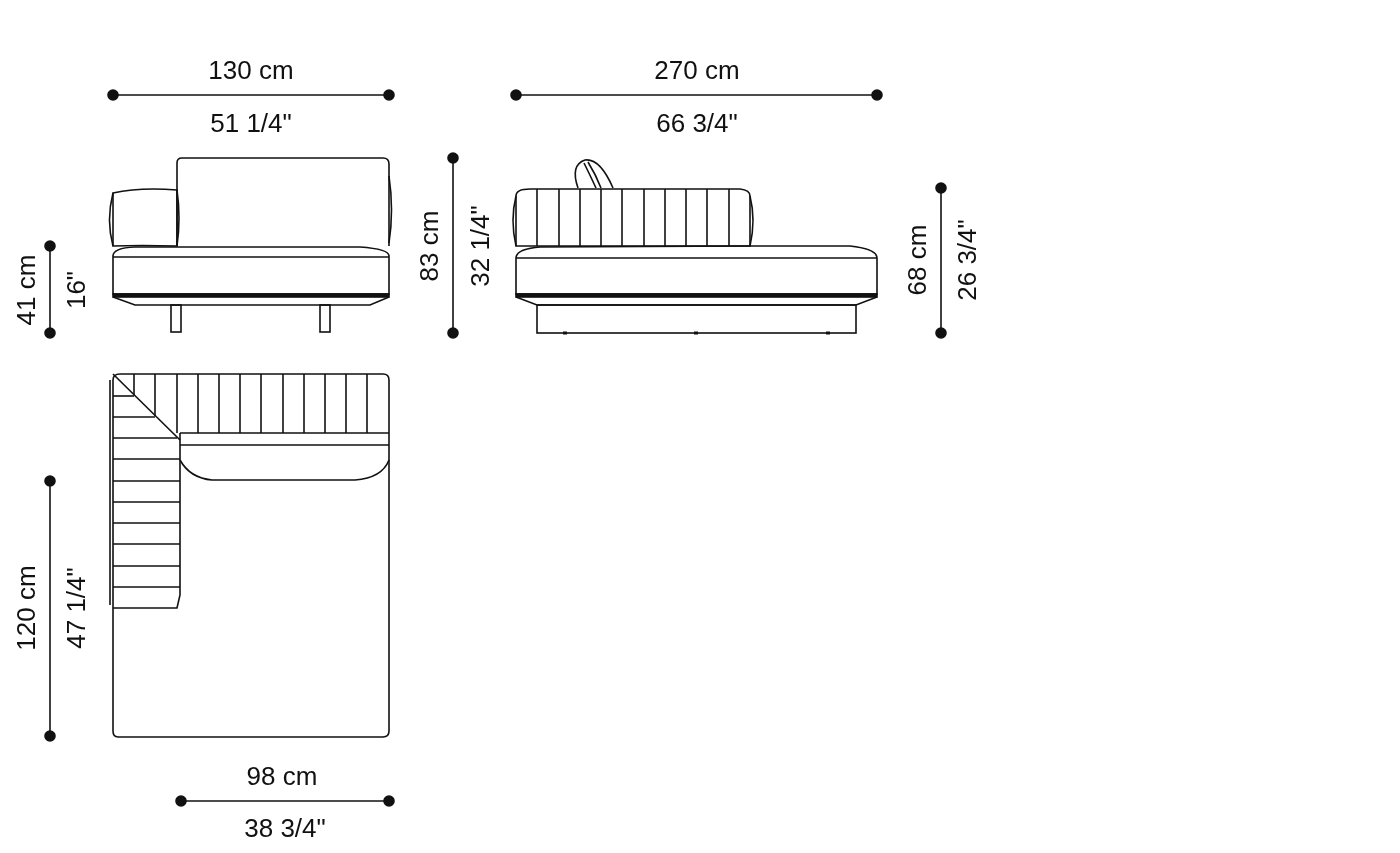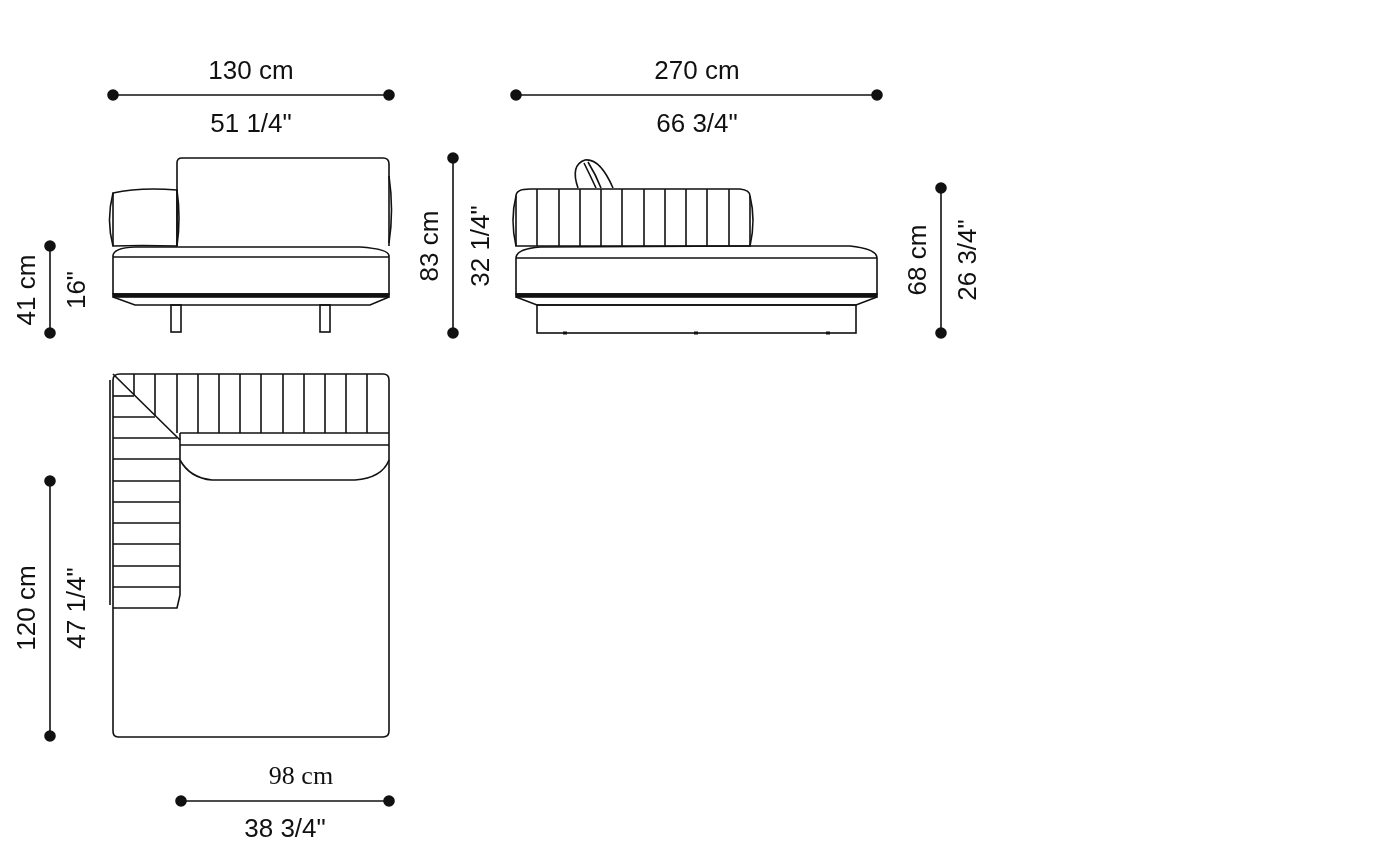--- a/index.html
+++ b/index.html
@@ -160,14 +160,14 @@
 
 <div class="dim-label v" style="left:429px; top:246px;">83 cm</div>
 <div class="dim-label v" style="left:480px; top:246px;">32 1/4"</div>
 
 <div class="dim-label v" style="left:917px; top:260px;">68 cm</div>
 <div class="dim-label v" style="left:967px; top:260px;">26 3/4"</div>
 
 <div class="dim-label v" style="left:26px; top:608px;">120 cm</div>
 <div class="dim-label v" style="left:76px; top:608px;">47 1/4"</div>
 
-<div class="dim-label h" style="left:301px; top:763px;font-family:Liberation Serif, serif;">98 cm</div>
+<div class="dim-label h" style="left:282px; top:763px;">98 cm</div>
 <div class="dim-label h" style="left:285px; top:815px;">38 3/4"</div>
 
 </body></html>

